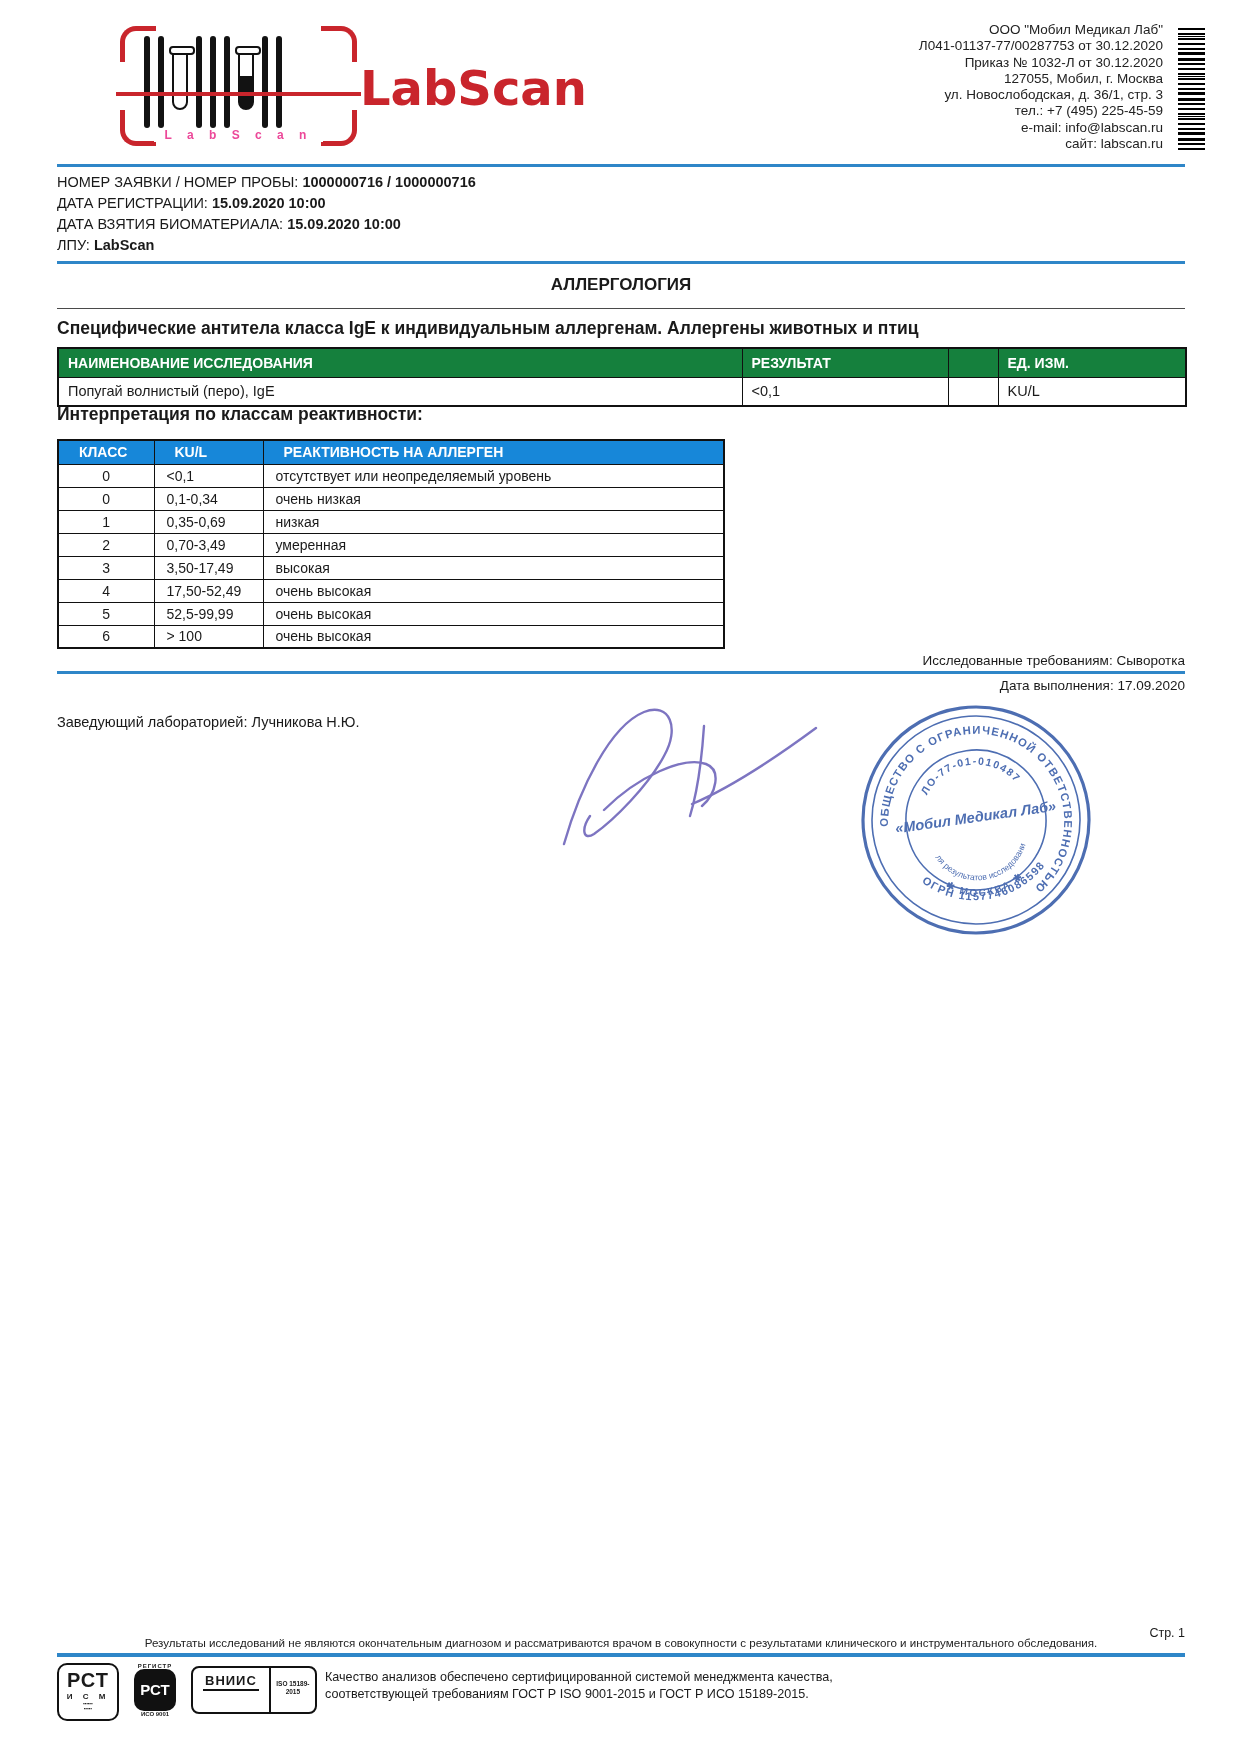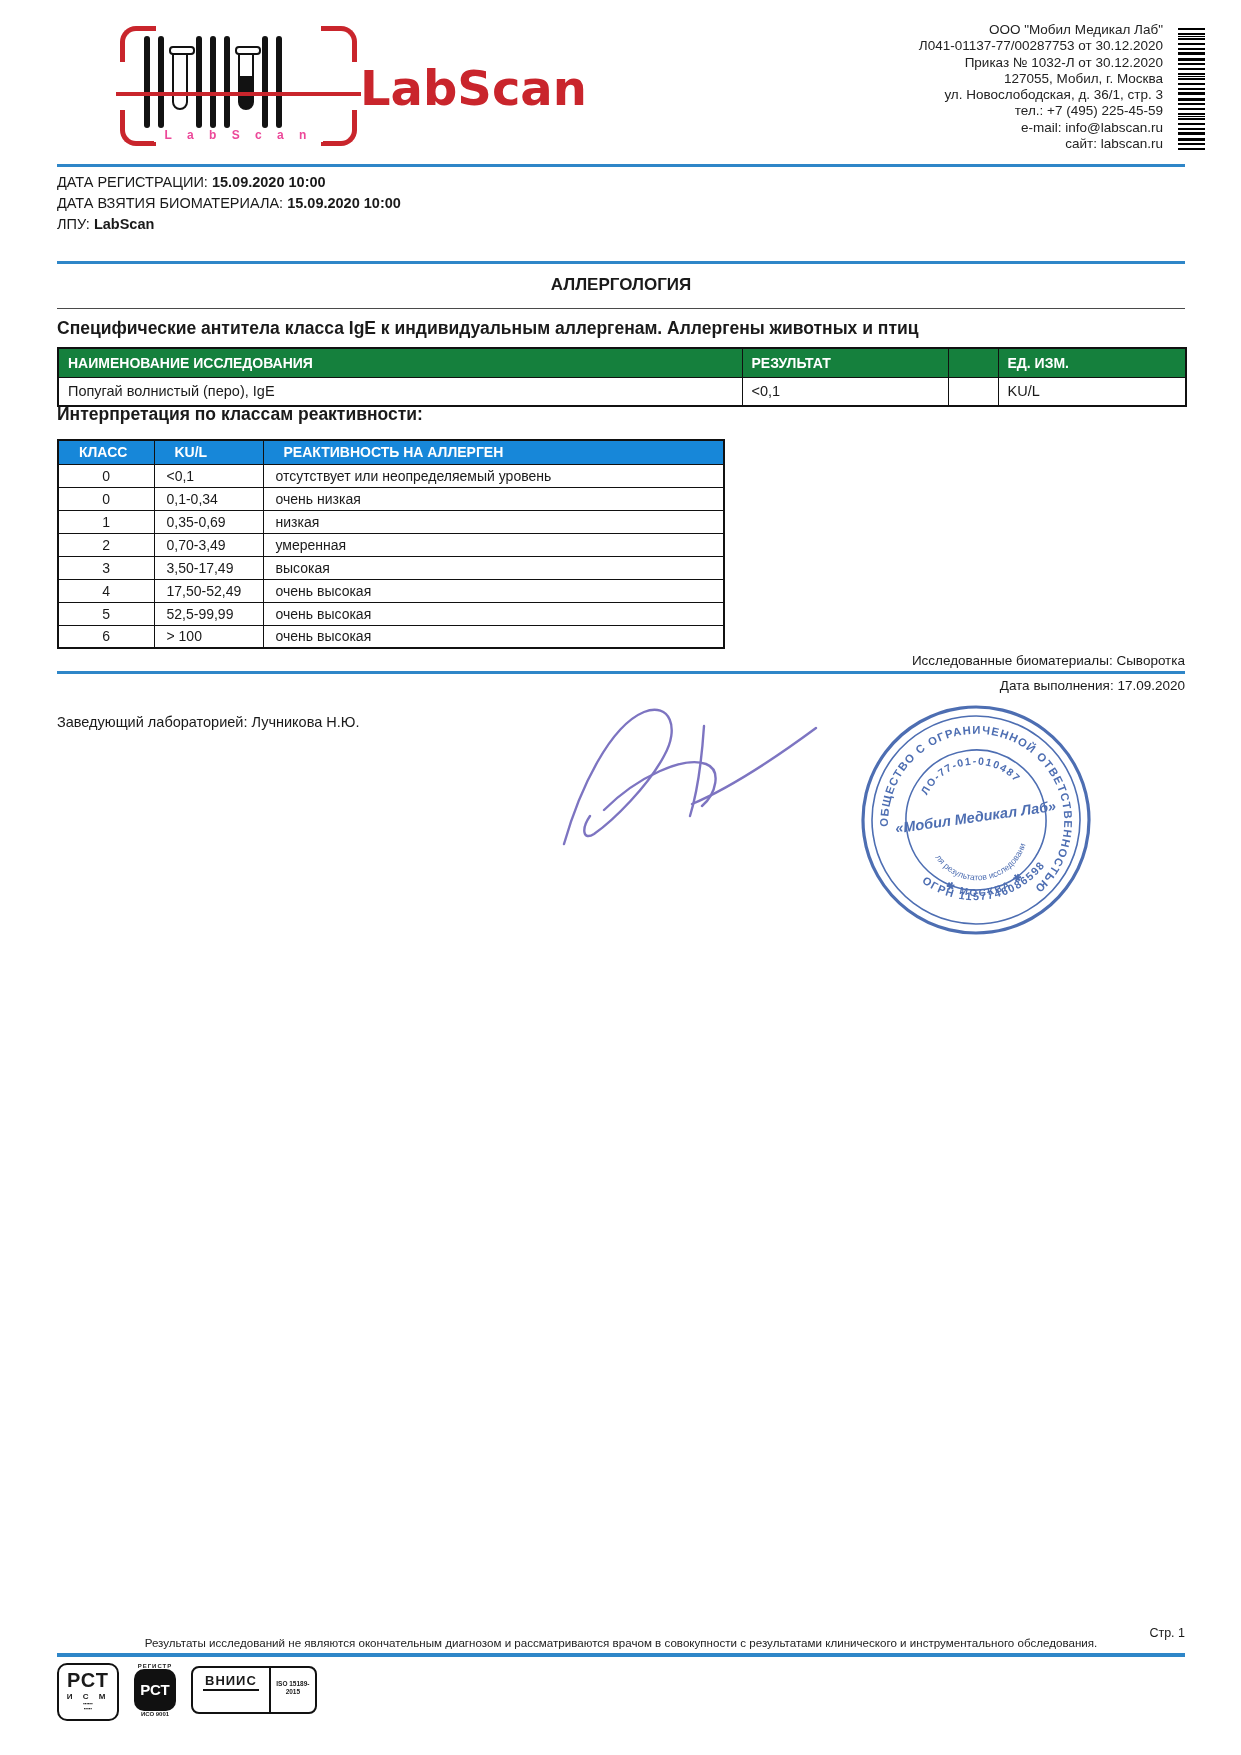--- a/index.html
+++ b/index.html
@@ -127,20 +127,21 @@
     <div>тел.: +7 (495) 225-45-59</div>
     <div>e-mail: info@labscan.ru</div>
     <div>сайт: labscan.ru</div>
   </div>
 
   <div class="abs barcode-v"></div>
 
   <div class="hr-blue" style="top:164px;"></div>
 
   <div class="abs patient pleft">
+    <div><span>НОМЕР ЗАЯВКИ / НОМЕР ПРОБЫ: </span><b>1000000716 / 1000000716</b></div>
     <div><span>ДАТА РЕГИСТРАЦИИ: </span><b>15.09.2020 10:00</b></div>
     <div><span>ДАТА ВЗЯТИЯ БИОМАТЕРИАЛА: </span><b>15.09.2020 10:00</b></div>
     <div><span>ЛПУ: </span><b>LabScan</b></div>
   </div>
 
   <div class="hr-blue" style="top:261px;"></div>
 
   <div class="abs dept">АЛЛЕРГОЛОГИЯ</div>
   <div class="hr-thin" style="top:308px;"></div>
   <div class="abs panel-title">Специфические антитела класса IgE к индивидуальным аллергенам. Аллергены животных и птиц</div>
@@ -218,21 +219,21 @@
       <td>очень высокая</td>
     </tr>
     <tr>
       <td class="c">6</td>
       <td>&gt; 100</td>
       <td>очень высокая</td>
     </tr>
   </tbody>
     </table>
 
-  <div class="abs right-note" style="top:653px;">Исследованные биоматериалы: Сыворотка</div>
+  <div class="abs right-note" style="top:653px;">Исследованные требованиям: Сыворотка</div>
   <div class="hr-blue" style="top:671px;"></div>
   <div class="abs right-note" style="top:678px;">Дата выполнения: 17.09.2020</div>
 
   <div class="abs head-lab">Заведующий лабораторией: Лучникова Н.Ю.</div>
 
   <svg class="abs sig" width="280" height="175" viewBox="0 0 280 175">
     <g fill="none" stroke="#6f66bb" stroke-width="2.4" stroke-linecap="round" opacity="0.9">
       <path d="M 12 152 C 28 96 58 34 92 20 C 118 10 128 36 112 64 C 96 94 62 128 42 142 C 31 149 29 137 38 124"></path>
       <path d="M 52 118 C 86 84 132 64 154 72 C 170 78 164 102 150 114"></path>
       <path d="M 152 34 C 150 64 146 98 138 124"></path>
@@ -289,16 +290,20 @@
     </div>
     <div class="cert-vniis">
       <div class="l">
         <div class="a">ВНИИС</div>
         <div class="b">VNIIS</div>
       </div>
       <div class="r">ISO 15189-2015</div>
     </div>
   </div>
 
+  <div class="abs quality">
+    <div>Качество анализов обеспечено сертифицированной системой менеджмента качества,</div>
+    <div>соответствующей требованиям ГОСТ Р ISO 9001-2015 и ГОСТ Р ИСО 15189-2015.</div>
+  </div>
 
   <div class="abs page-num">Стр. 1</div>
 
 </div>
 
 </body></html>

